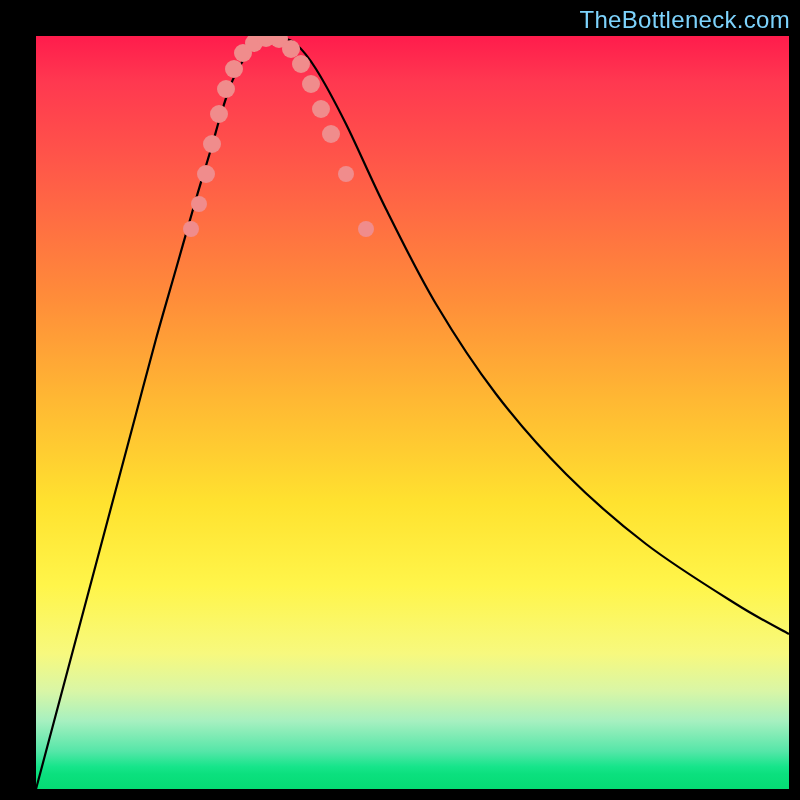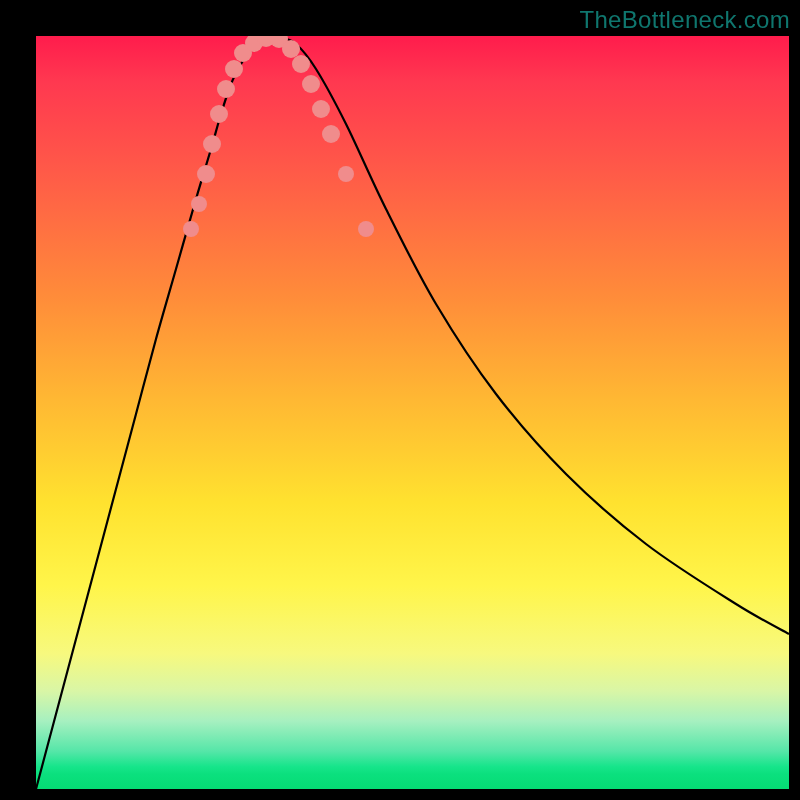--- a/index.html
+++ b/index.html
@@ -46,21 +46,21 @@
       #17e58b 97%,
       #0be07e 98%,
       #08de79 99%,
       #05dc74 100%
     );
   }
   .watermark {
     position: absolute;
     top: 6px;
     right: 10px;
-    color: #0f766e;
+    color: #7dd3fc;
     font-size: 24px;
     font-weight: 500;
     letter-spacing: 0.3px;
   }
   svg.curve {
     position: absolute;
     inset: 0;
     width: 100%;
     height: 100%;
   }

